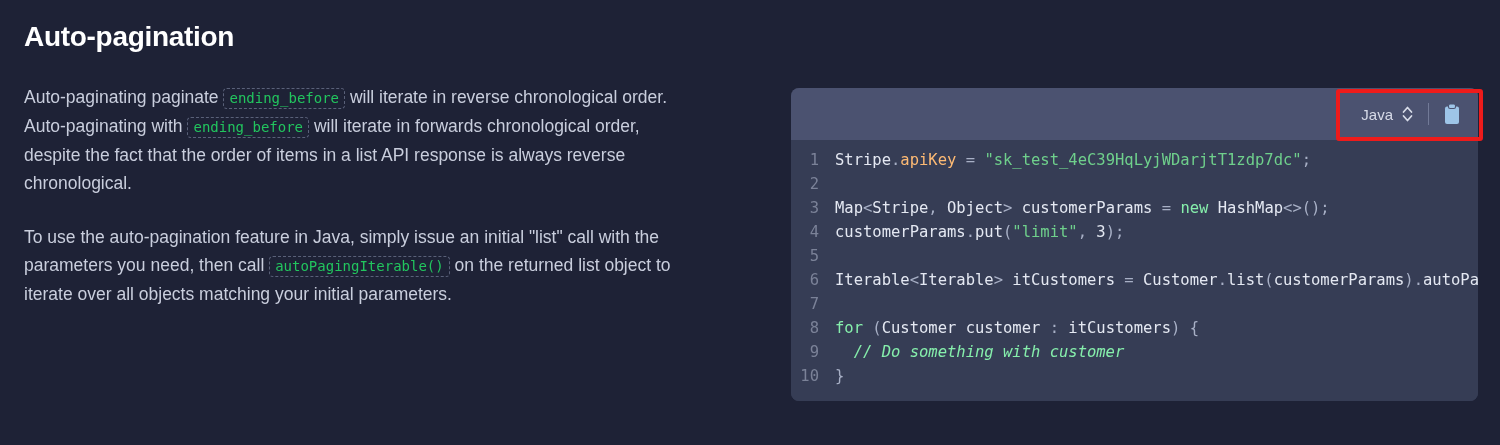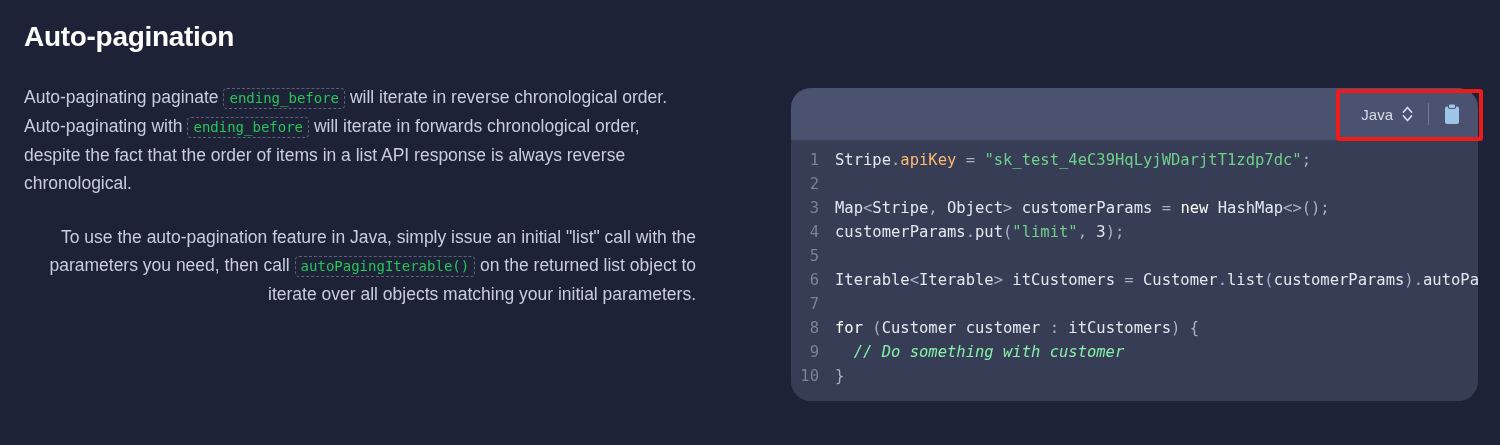--- a/index.html
+++ b/index.html
@@ -36,41 +36,41 @@
 
   .para {
     margin: 0 0 26px 0;
     width: 672px;
     font-size: 17.5px;
     line-height: 28px;
     color: #c9cedd;
     font-weight: 400;
   }
 
-  .para:last-child { margin-bottom: 0; text-align: right; }
+  .para:last-child { margin-bottom: 0; }
 
   code.chip {
     font-family: "DejaVu Sans Mono", "Liberation Mono", monospace;
     font-size: 14px;
     color: #22c55e;
     border: 1px dashed #5a6179;
     border-radius: 4px;
     padding: 1px 5px 2px 5px;
     white-space: nowrap;
     background: transparent;
   }
 
   
   .code-panel {
     position: absolute;
     left: 791px;
     top: 88px;
     width: 687px;
     height: 313px;
-    border-radius: 20px;
+    border-radius: 8px;
     overflow: hidden;
     background: #363d55;
   }
 
   .code-header {
     height: 52px;
     background: #4b5270;
     display: flex;
     align-items: center;
     justify-content: flex-end;
@@ -140,21 +140,21 @@
     user-select: none;
   }
 
   .lcode {
     color: #e4e8f2;
     white-space: pre;
   }
 
   
   .t-str   { color: #6fd08c; }
-  .t-kw    { color: #ffffff; }
+  .t-kw    { color: #86efac; }
   .t-type  { color: #e4e8f2; }
   .t-punc  { color: #a8b0c6; }
   .t-num   { color: #e4e8f2; }
   .t-com   { color: #86efac; font-style: italic; }
   .t-prop  { color: #fdba74; }
 
   
   .red-box {
     position: absolute;
     left: 1336px;

